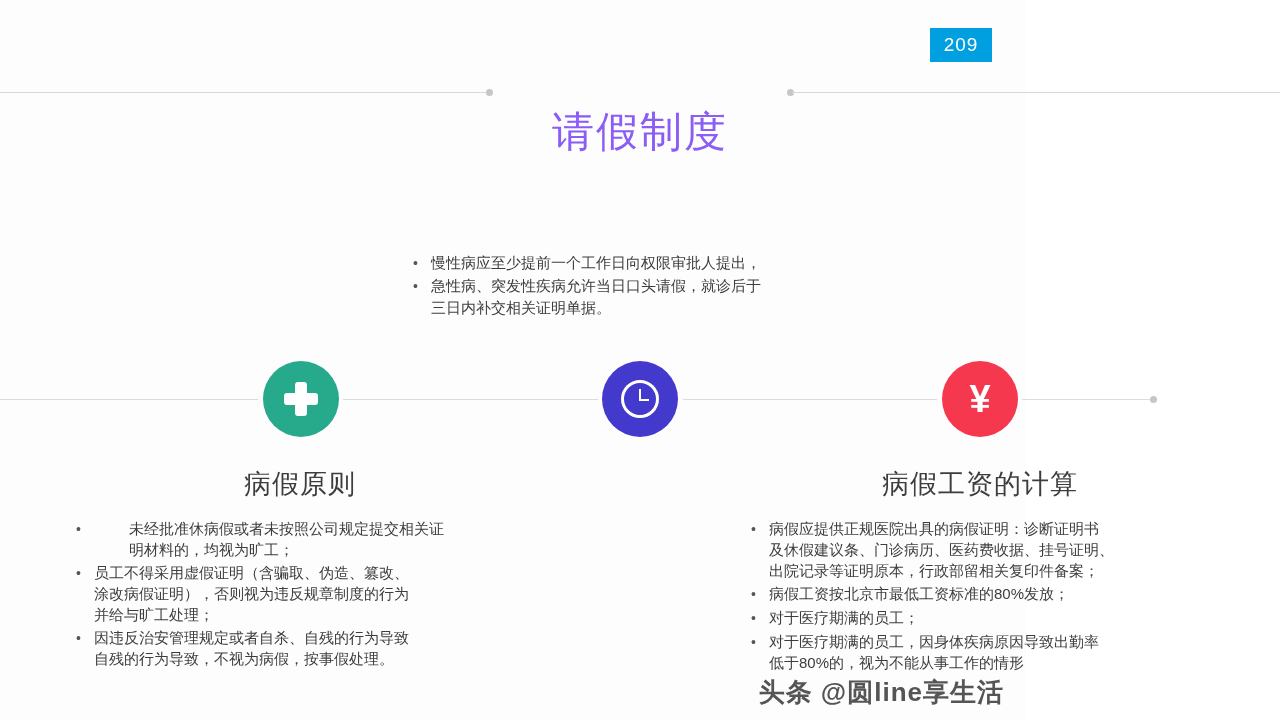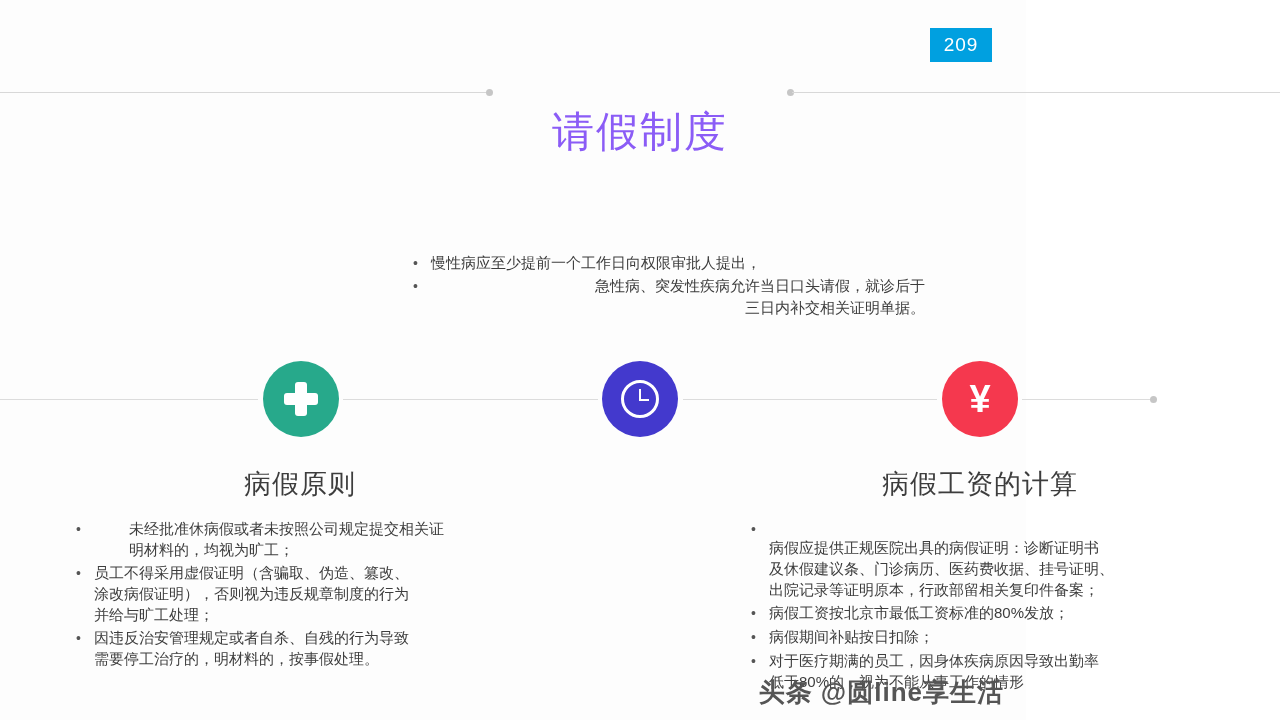--- a/index.html
+++ b/index.html
@@ -258,21 +258,21 @@
   </div>
 
 
   <div class="top-bullets">
     <div class="bullet-line">
       <span class="bullet-dot">•</span>
       <span class="bullet-text">慢性病应至少提前一个工作日向权限审批人提出，</span>
     </div>
     <div class="bullet-line">
       <span class="bullet-dot">•</span>
-      <span class="bullet-text" style="white-space: pre-line; text-align: right;">急性病、突发性疾病允许当日口头请假，就诊后于
+      <span class="bullet-text" style="white-space: pre-line;">急性病、突发性疾病允许当日口头请假，就诊后于
 三日内补交相关证明单据。</span>
     </div>
   </div>
 
   <div class="icon-rail">
     <div class="rail-line rail-seg-1"></div>
     <div class="rail-line rail-seg-2"></div>
     <div class="rail-line rail-seg-3"></div>
     <div class="rail-line rail-seg-4"></div>
     <div class="rail-end-dot"></div>
@@ -307,38 +307,38 @@
     </div>
     <div class="bullet-line">
       <span class="bullet-dot">•</span>
       <span class="bullet-text" style="white-space: pre-line;">员工不得采用虚假证明（含骗取、伪造、篡改、
 涂改病假证明），否则视为违反规章制度的行为
 并给与旷工处理；</span>
     </div>
     <div class="bullet-line">
       <span class="bullet-dot">•</span>
       <span class="bullet-text" style="white-space: pre-line;">因违反治安管理规定或者自杀、自残的行为导致
-需要停工治疗的，明材料的，按事假处理。</span>
+自残的行为导致，不视为病假，按事假处理。</span>
     </div>
   </div>
 
   <div class="col-body right">
     <div class="bullet-line">
       <span class="bullet-dot">•</span>
-      <span class="bullet-text" style="white-space: pre-line; margin-top: 19px;">病假应提供正规医院出具的病假证明：诊断证明书
+      <span class="bullet-text" style="white-space: pre-line;">病假应提供正规医院出具的病假证明：诊断证明书
 及休假建议条、门诊病历、医药费收据、挂号证明、
 出院记录等证明原本，行政部留相关复印件备案；</span>
     </div>
     <div class="bullet-line">
       <span class="bullet-dot">•</span>
       <span class="bullet-text">病假工资按北京市最低工资标准的80%发放；</span>
     </div>
     <div class="bullet-line">
       <span class="bullet-dot">•</span>
-      <span class="bullet-text">病假期间补贴按日扣除；</span>
+      <span class="bullet-text">对于医疗期满的员工；</span>
     </div>
     <div class="bullet-line">
       <span class="bullet-dot">•</span>
       <span class="bullet-text" style="white-space: pre-line;">对于医疗期满的员工，因身体疾病原因导致出勤率
 低于80%的，视为不能从事工作的情形</span>
     </div>
   </div>
 
   <div class="watermark">头条 @圆line享生活</div>
 

